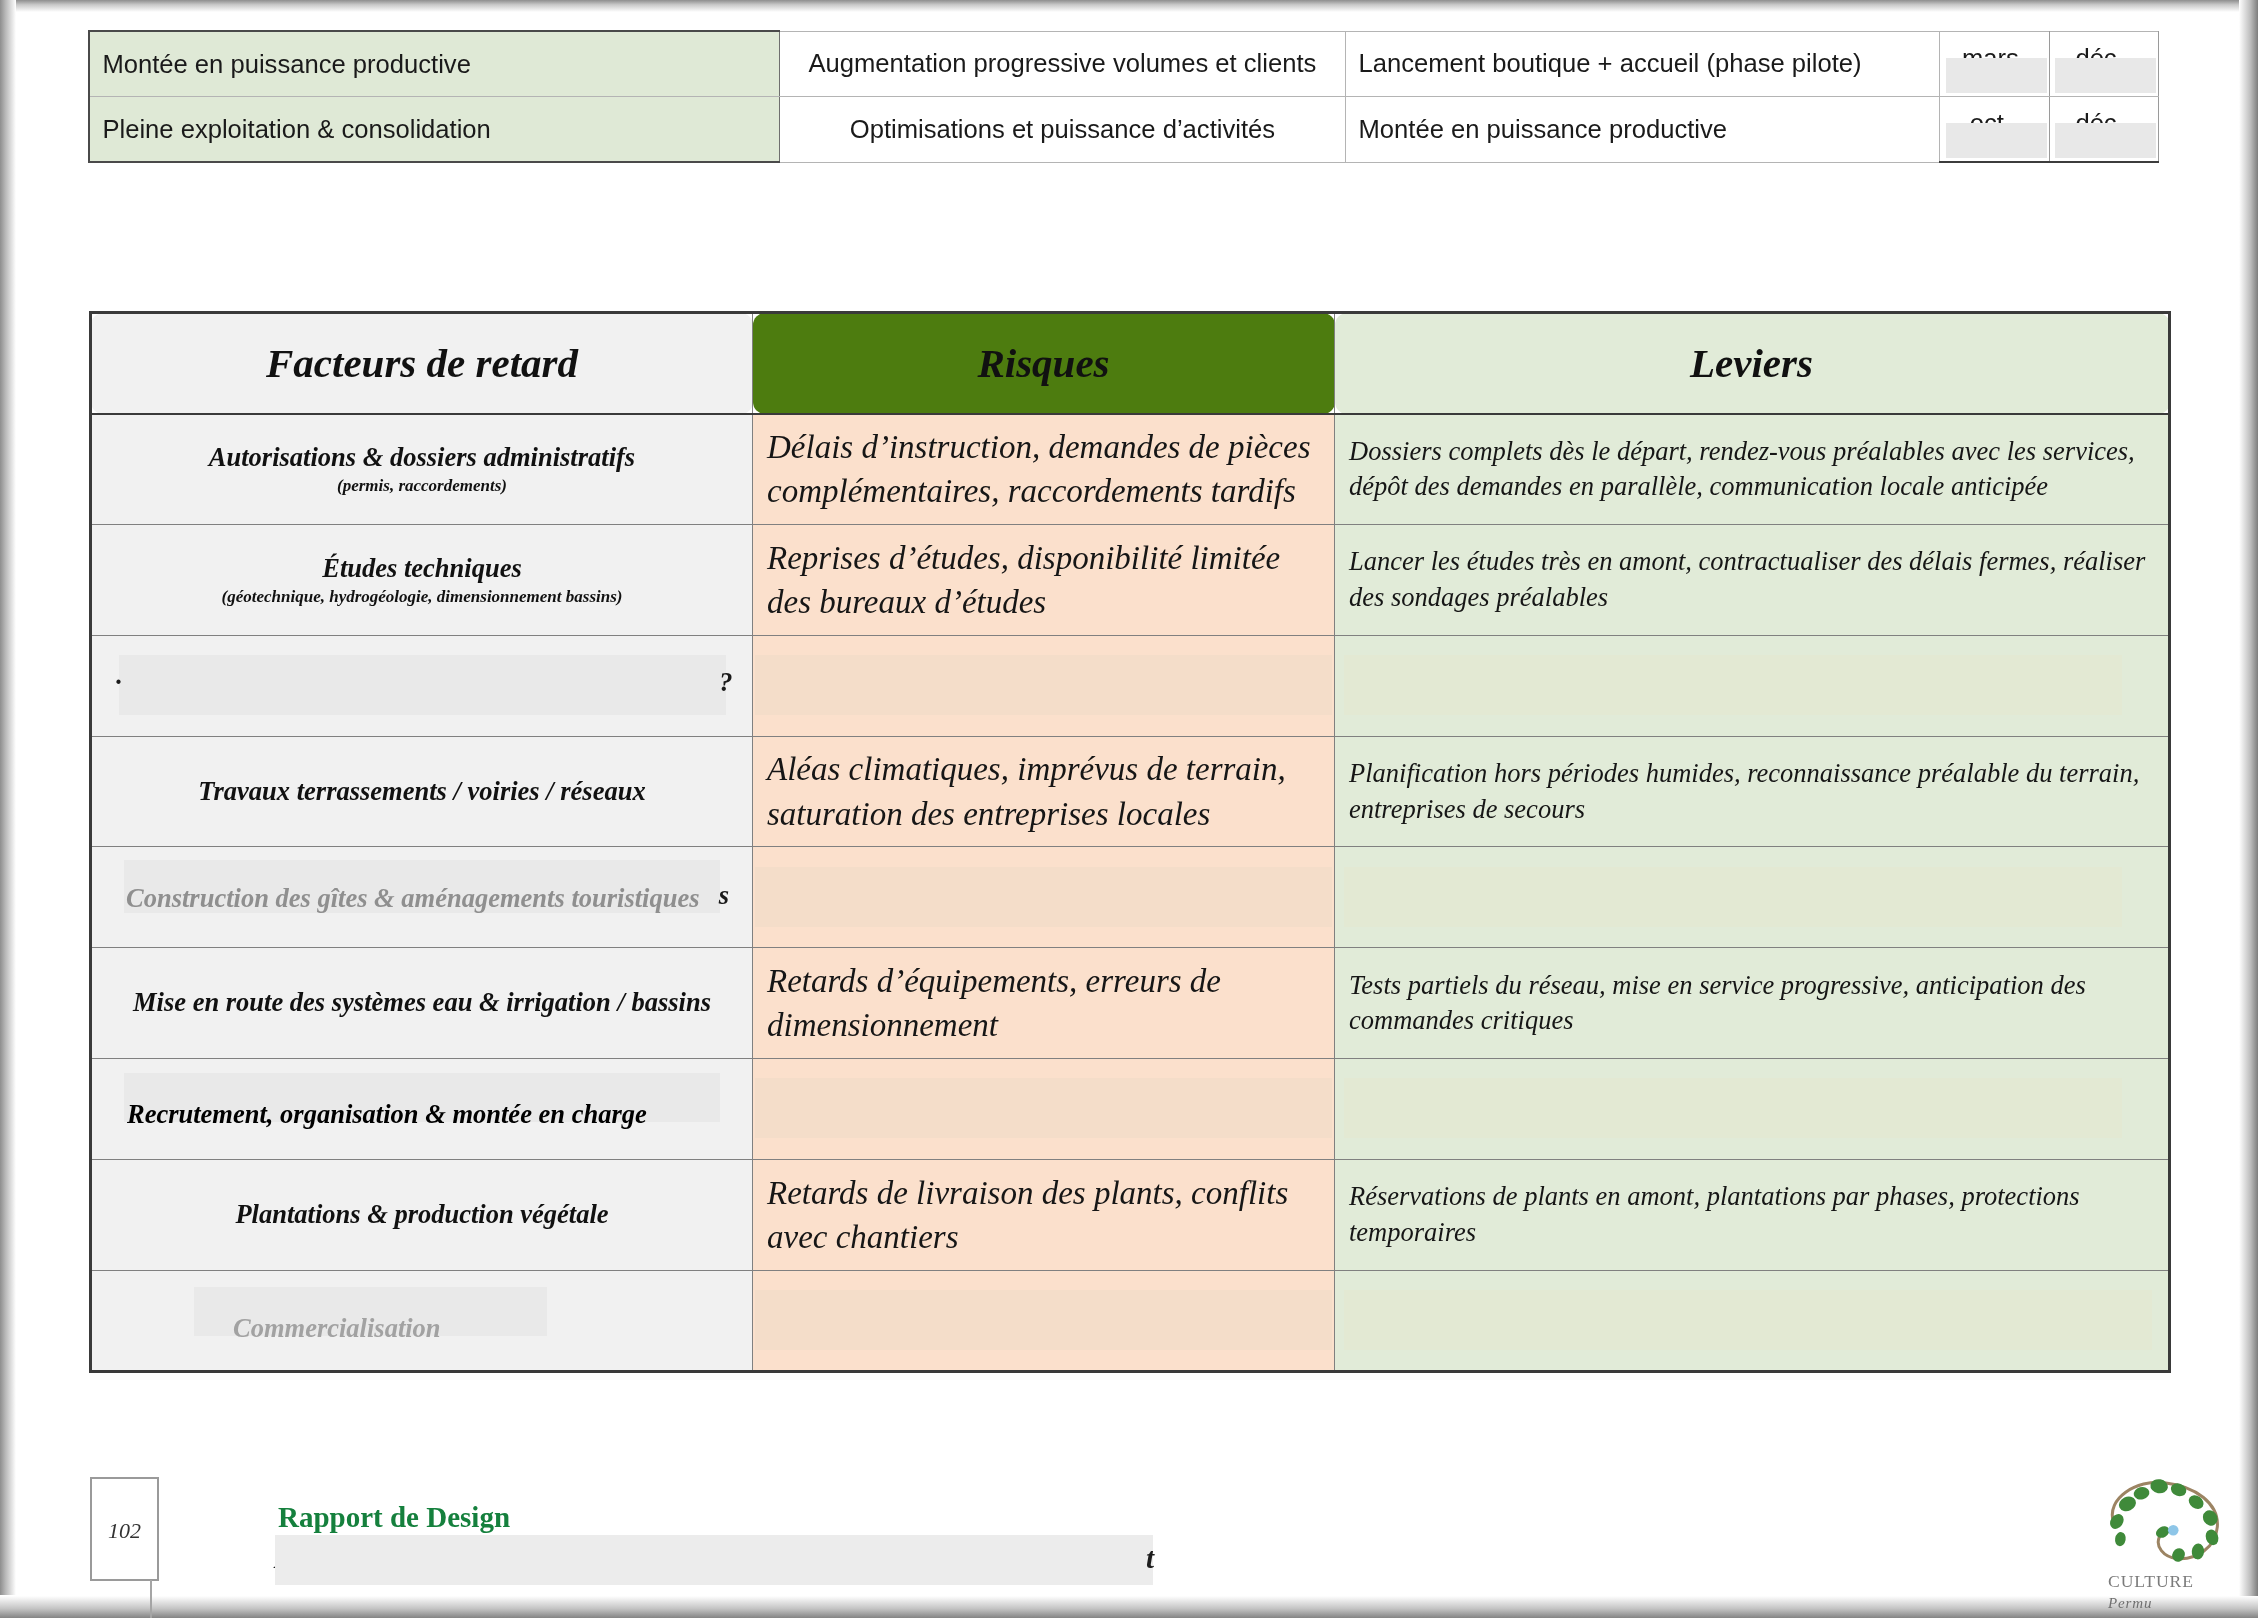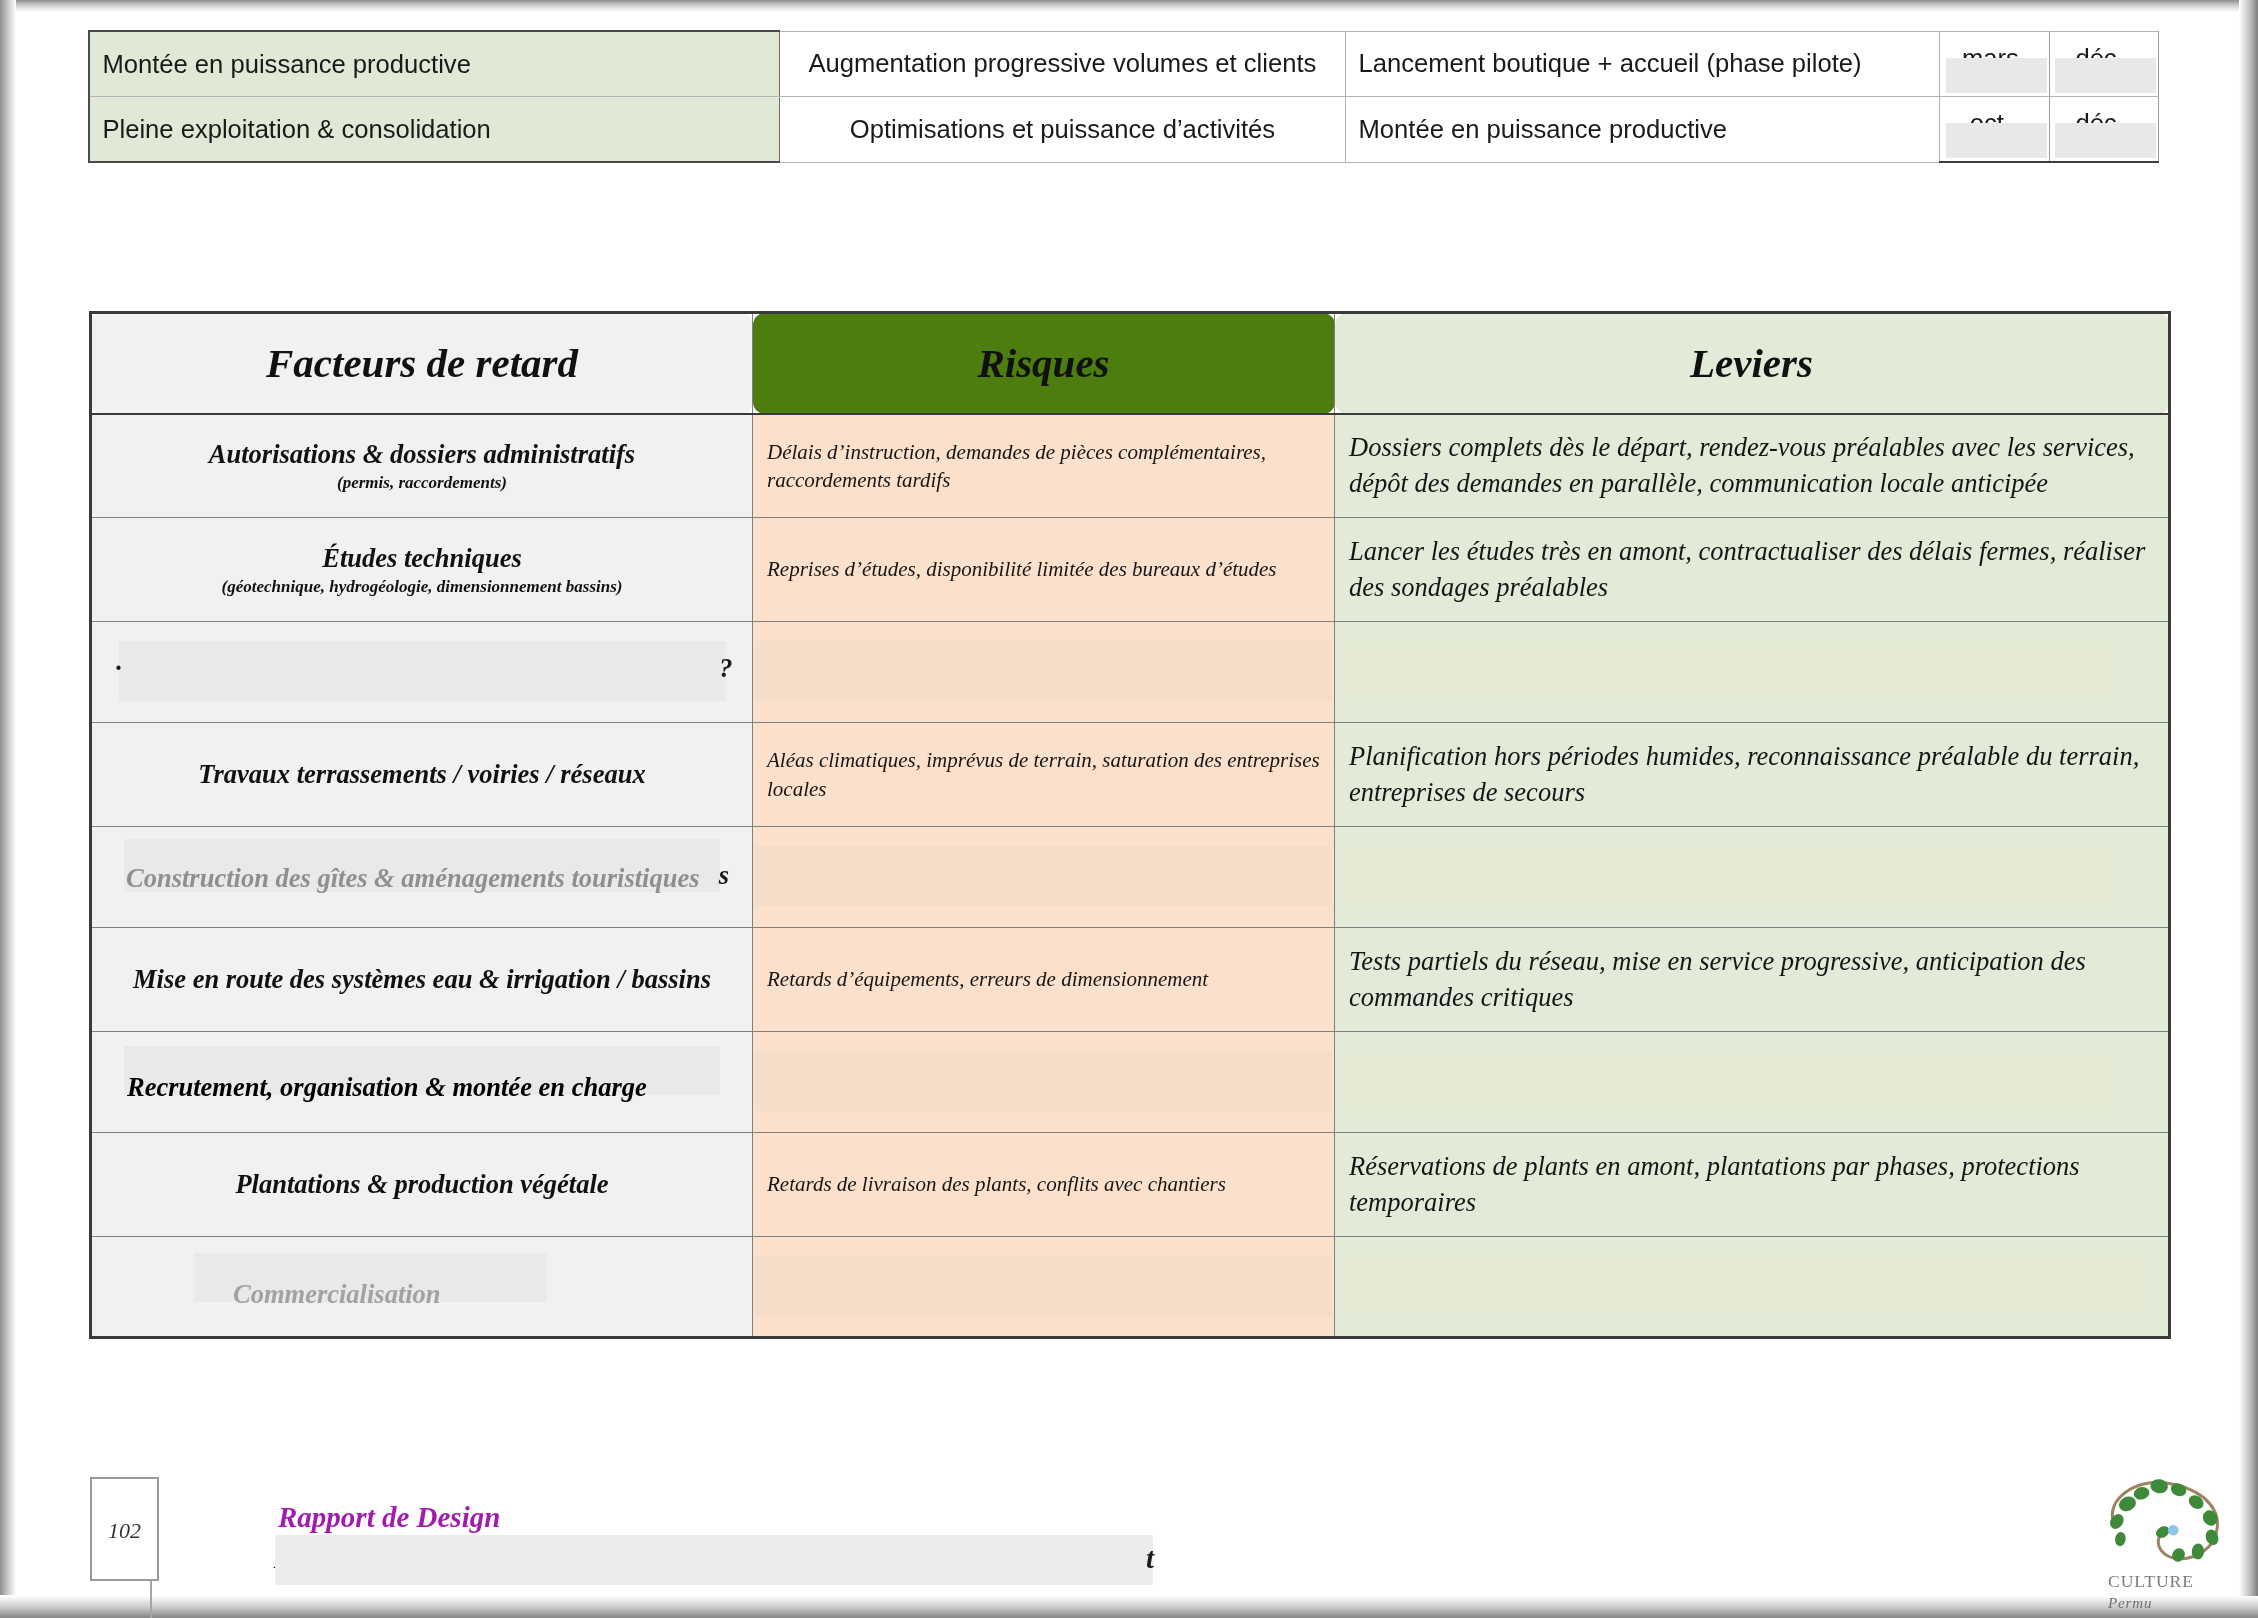--- a/index.html
+++ b/index.html
@@ -163,21 +163,21 @@
   td.c-facteur .sub {
     font-weight: bold;
     font-size: 17px;
     display: block;
   }
   td.c-risque {
     background: #fbe0cc;
     text-align: left;
     font-family: "Liberation Serif", serif;
     font-style: italic;
-    font-size: 21px;
+    font-size: 33px;
     color: #161616;
     line-height: 1.34;
   }
   td.c-levier {
     background: #e1ebd8;
     text-align: left;
     font-family: "Liberation Serif", serif;
     font-style: italic;
     font-size: 26.5px;
     color: #161616;
@@ -234,24 +234,23 @@
     top: 1580px;
     width: 1.8px;
     height: 39px;
     background: #a5a5a5;
   }
   .footer-title {
     position: absolute;
     left: 278px;
     top: 1501px;
     font-family: "Liberation Serif", serif;
-    font-style: italic;
     font-weight: bold;
     font-size: 29px;
-    color: #a21caf;
+    color: #15803d;
   }
   .footer-redact {
     position: absolute;
     left: 275px;
     top: 1535px;
     width: 878px;
     height: 50px;
     background: #ececec;
   }
   .footer-ghost {

